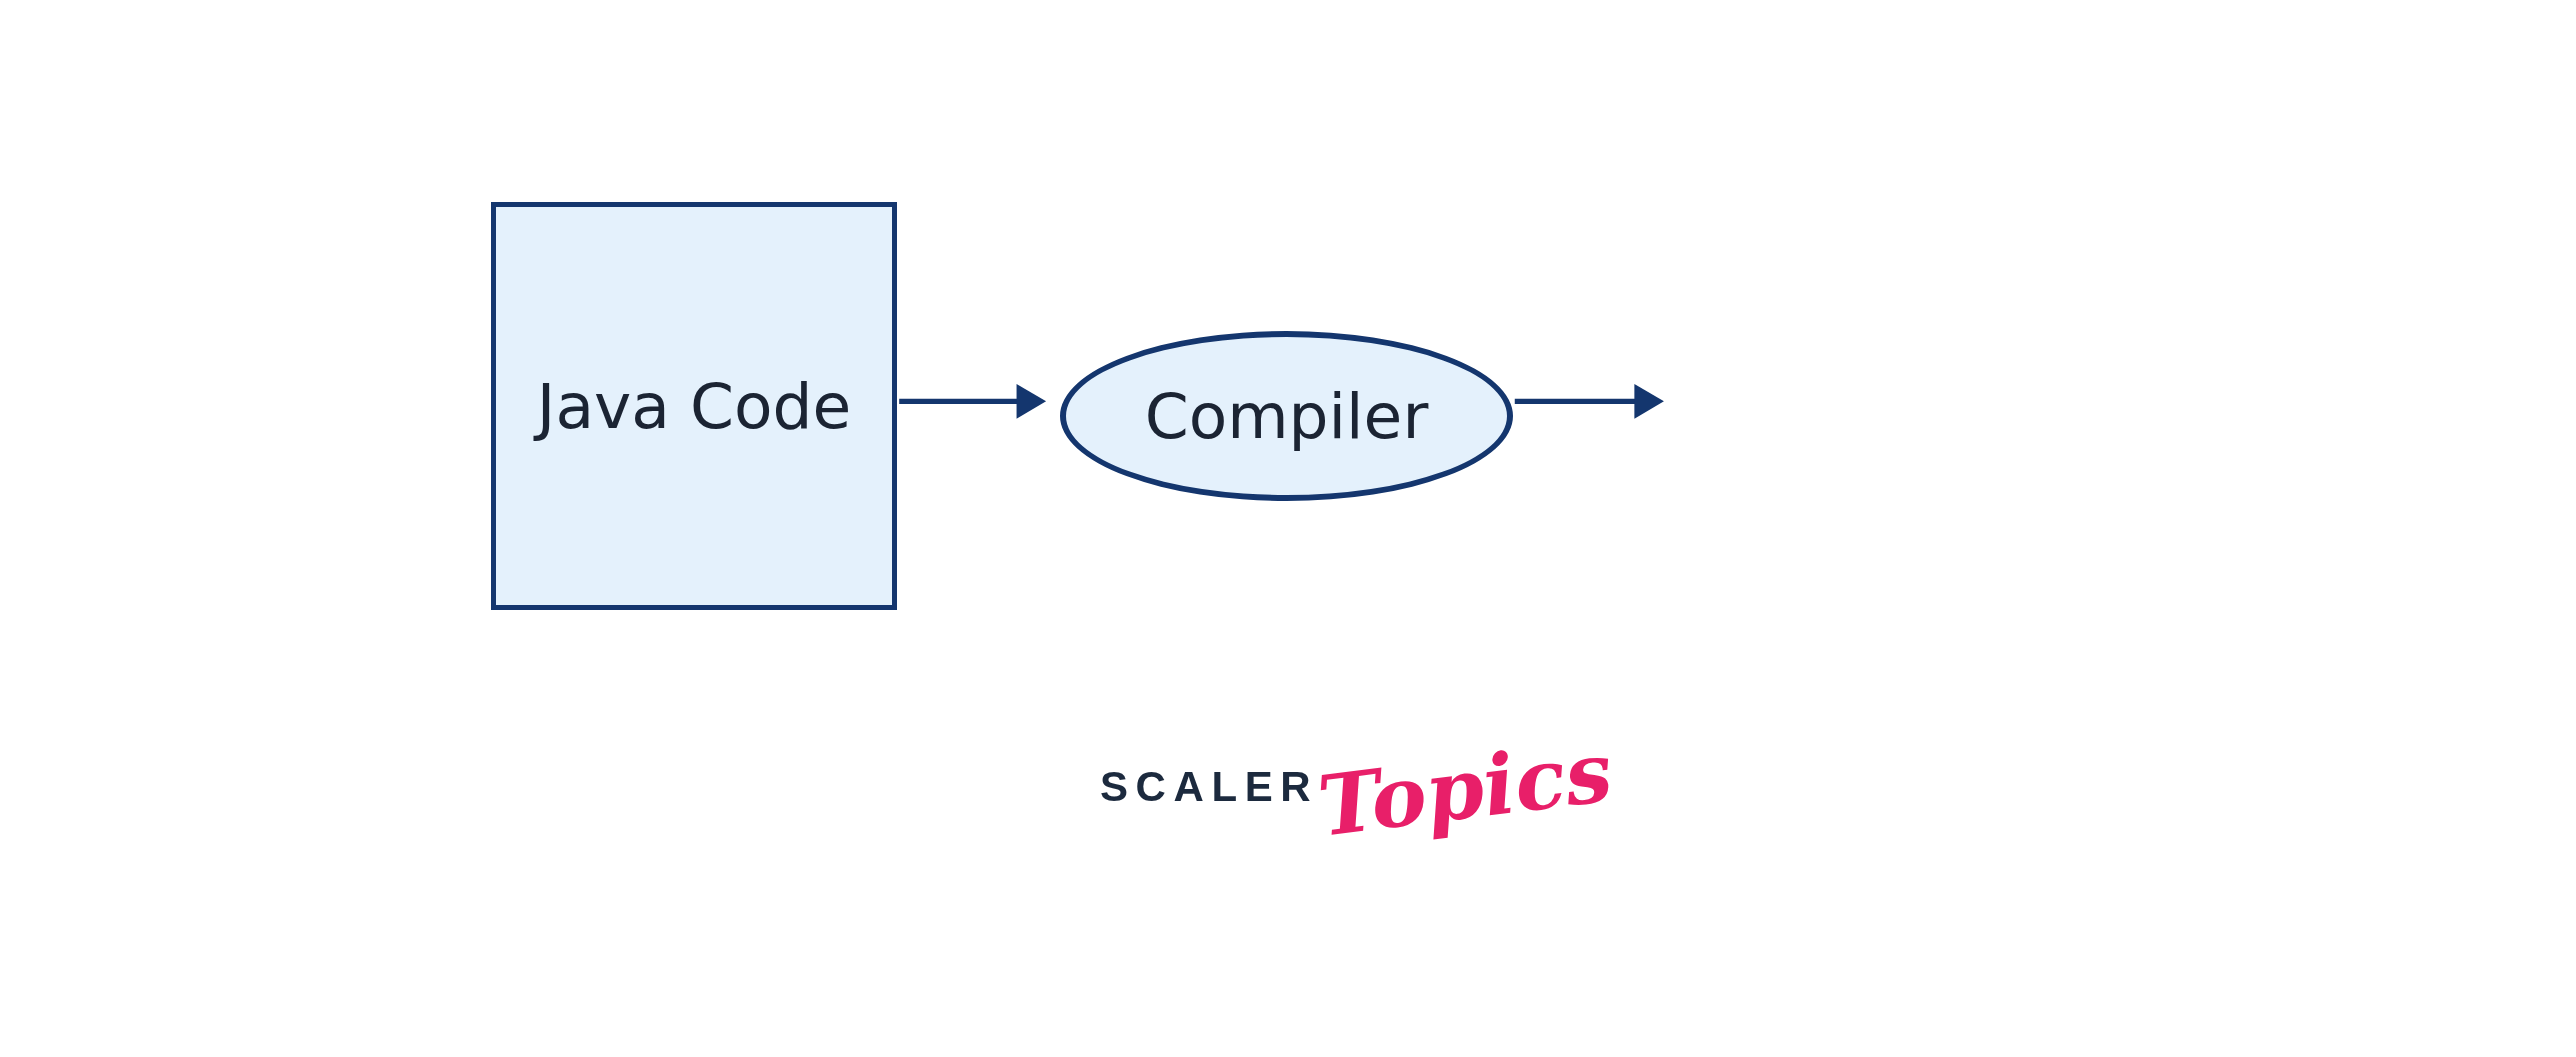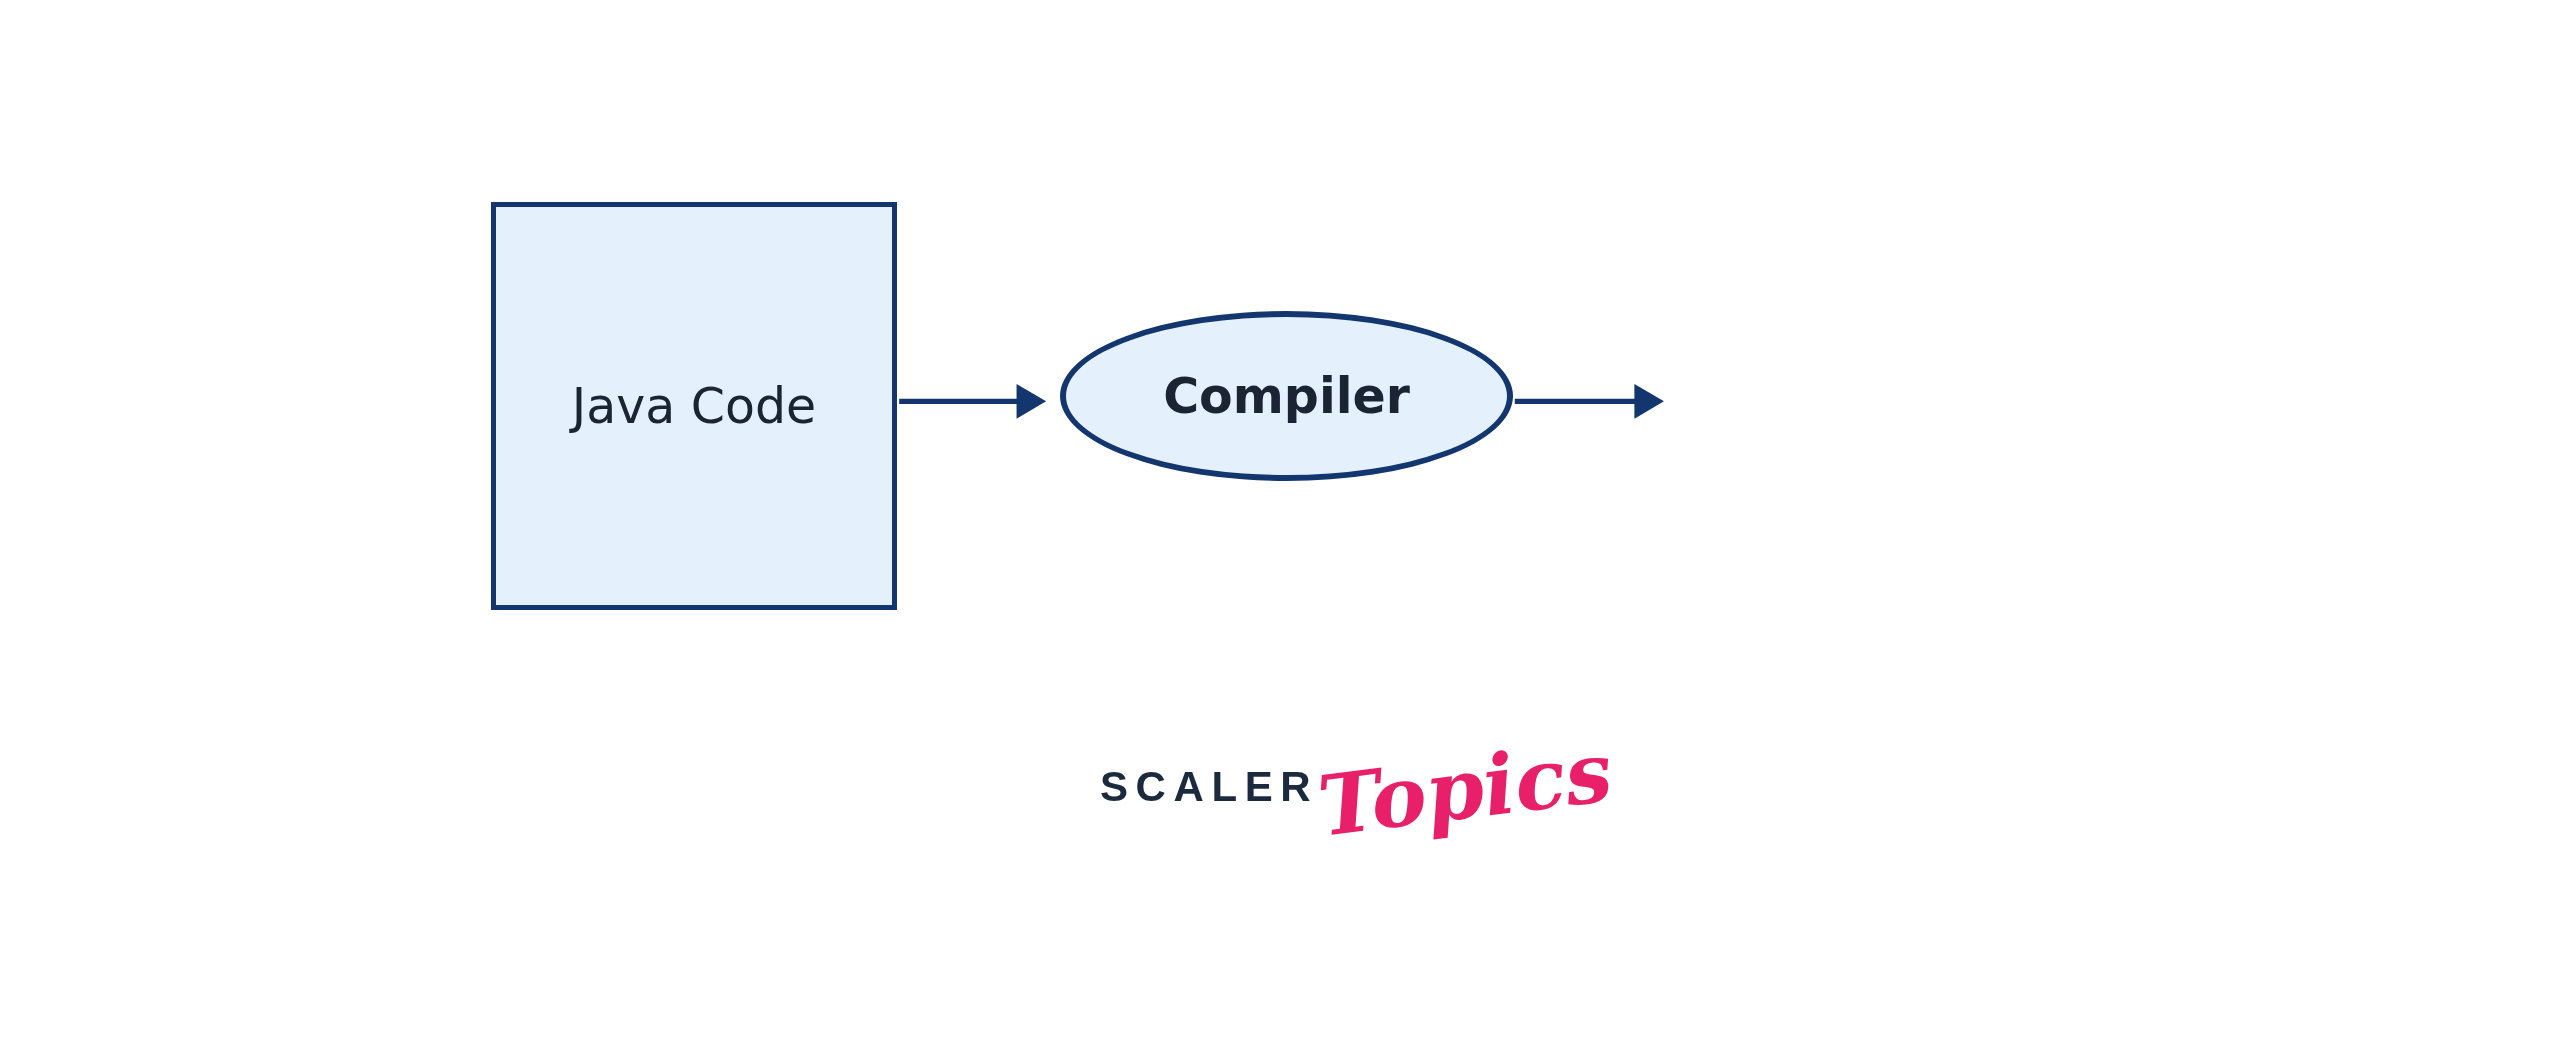--- a/index.html
+++ b/index.html
@@ -21,44 +21,43 @@
     position: absolute;
     box-sizing: border-box;
     background: var(--node-fill, #e4f1fc);
     border: 5.3px solid var(--node-border, #14366e);
     display: flex;
     align-items: center;
     justify-content: center;
   }
   .node .label {
     color: var(--node-text, #1b2433);
-    font-size: 49px;
+    font-size: 63px;
     line-height: 1;
     white-space: nowrap;
   }
   #node-java {
     left: 491px;
     top: 202px;
     width: 406px;
     height: 408px;
   }
   #node-byte {
     left: 1679px;
     top: 204px;
     width: 406px;
     height: 406px;
   }
   #node-compiler {
     left: 1060px;
-    top: 311px;
+    top: 331px;
     width: 453px;
     height: 170px;
     border-radius: 50%;
     border-width: 6px;
-    font-weight: bold;
   }
 
   
   #arrow-layer {
     position: absolute;
     left: 0;
     top: 0;
     width: 2576px;
     height: 1057px;
     pointer-events: none;

